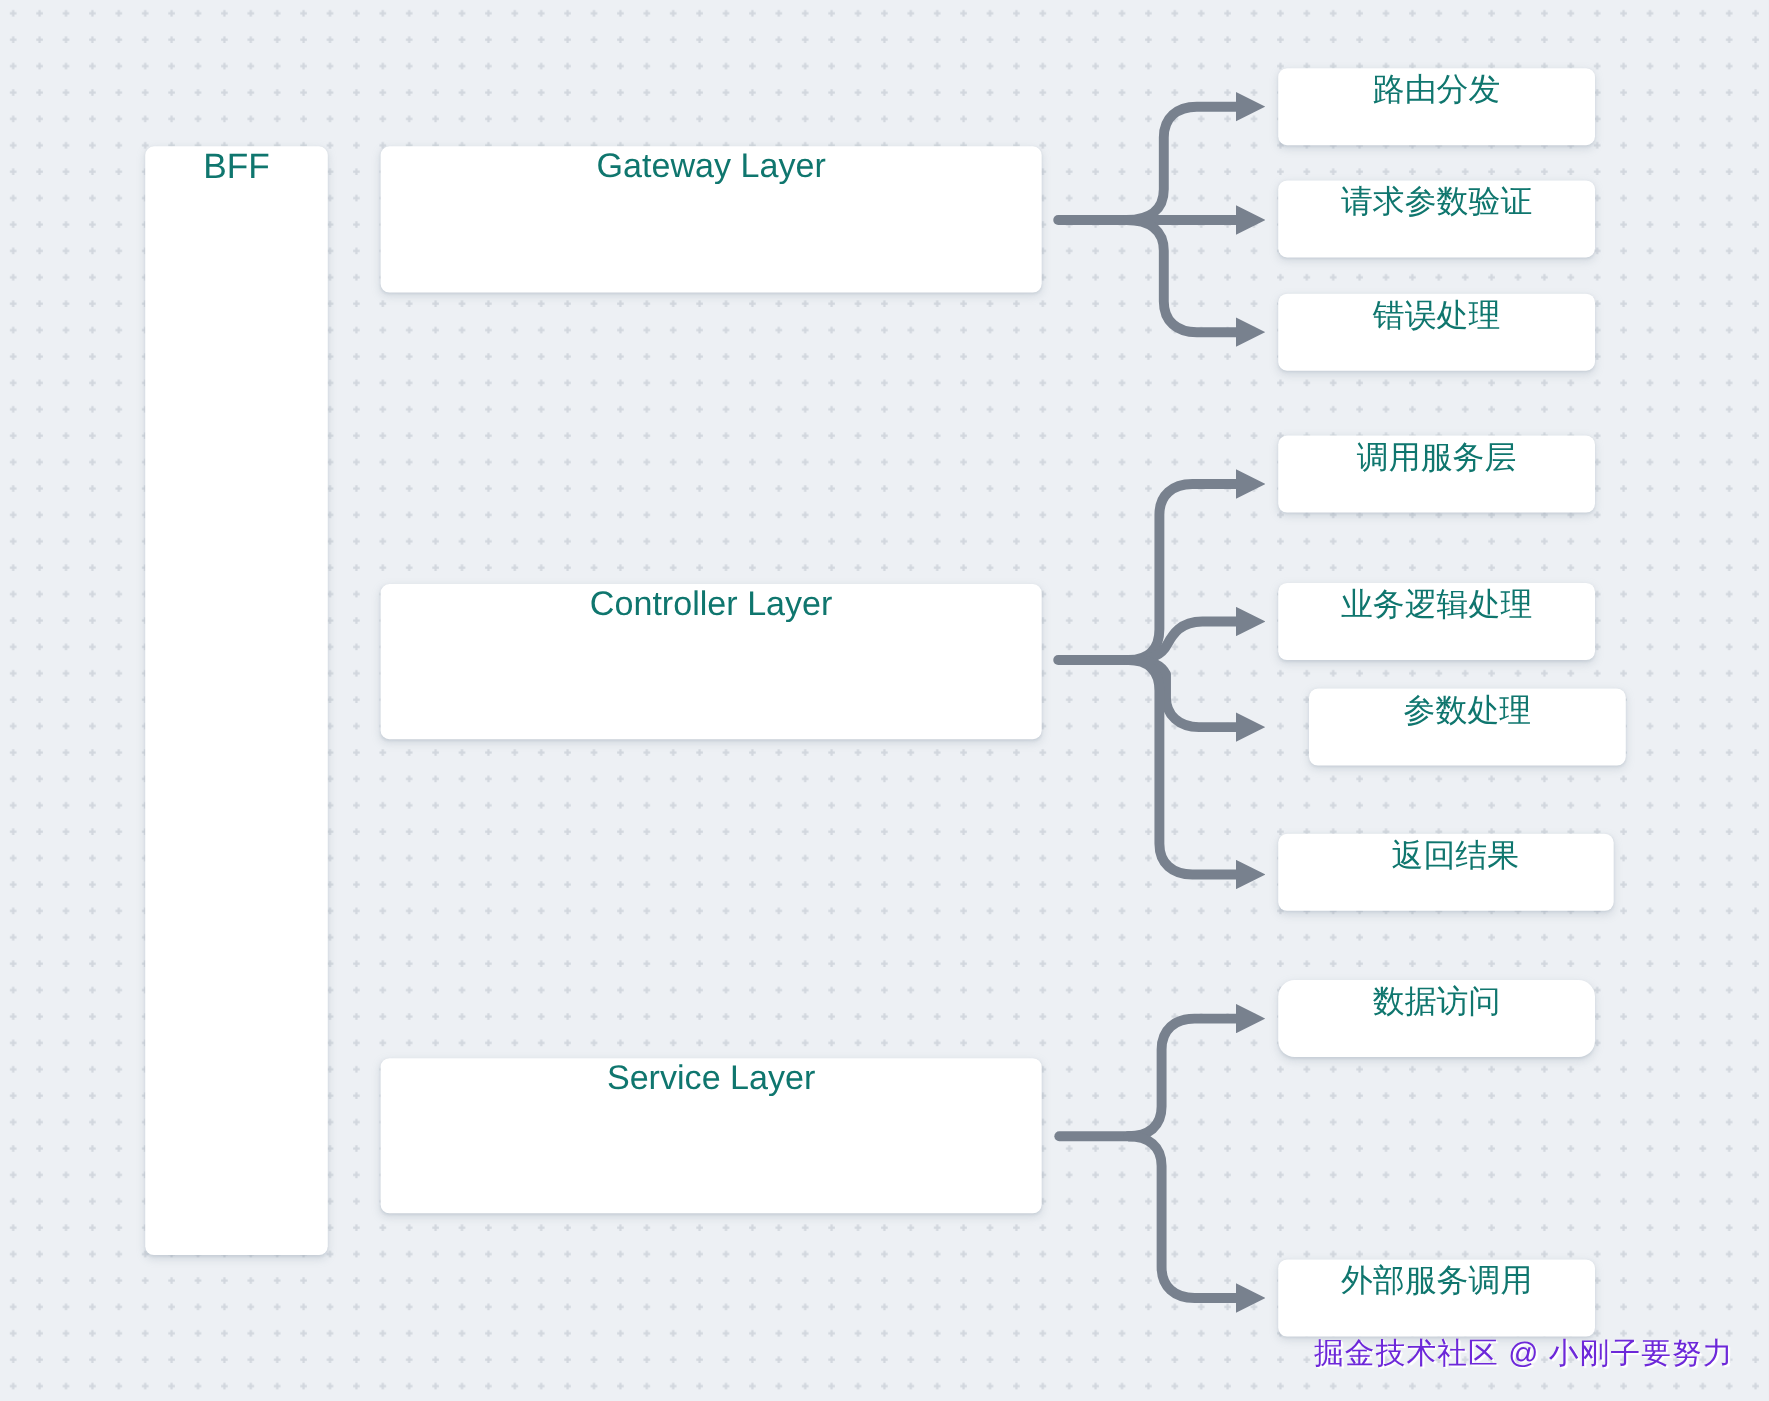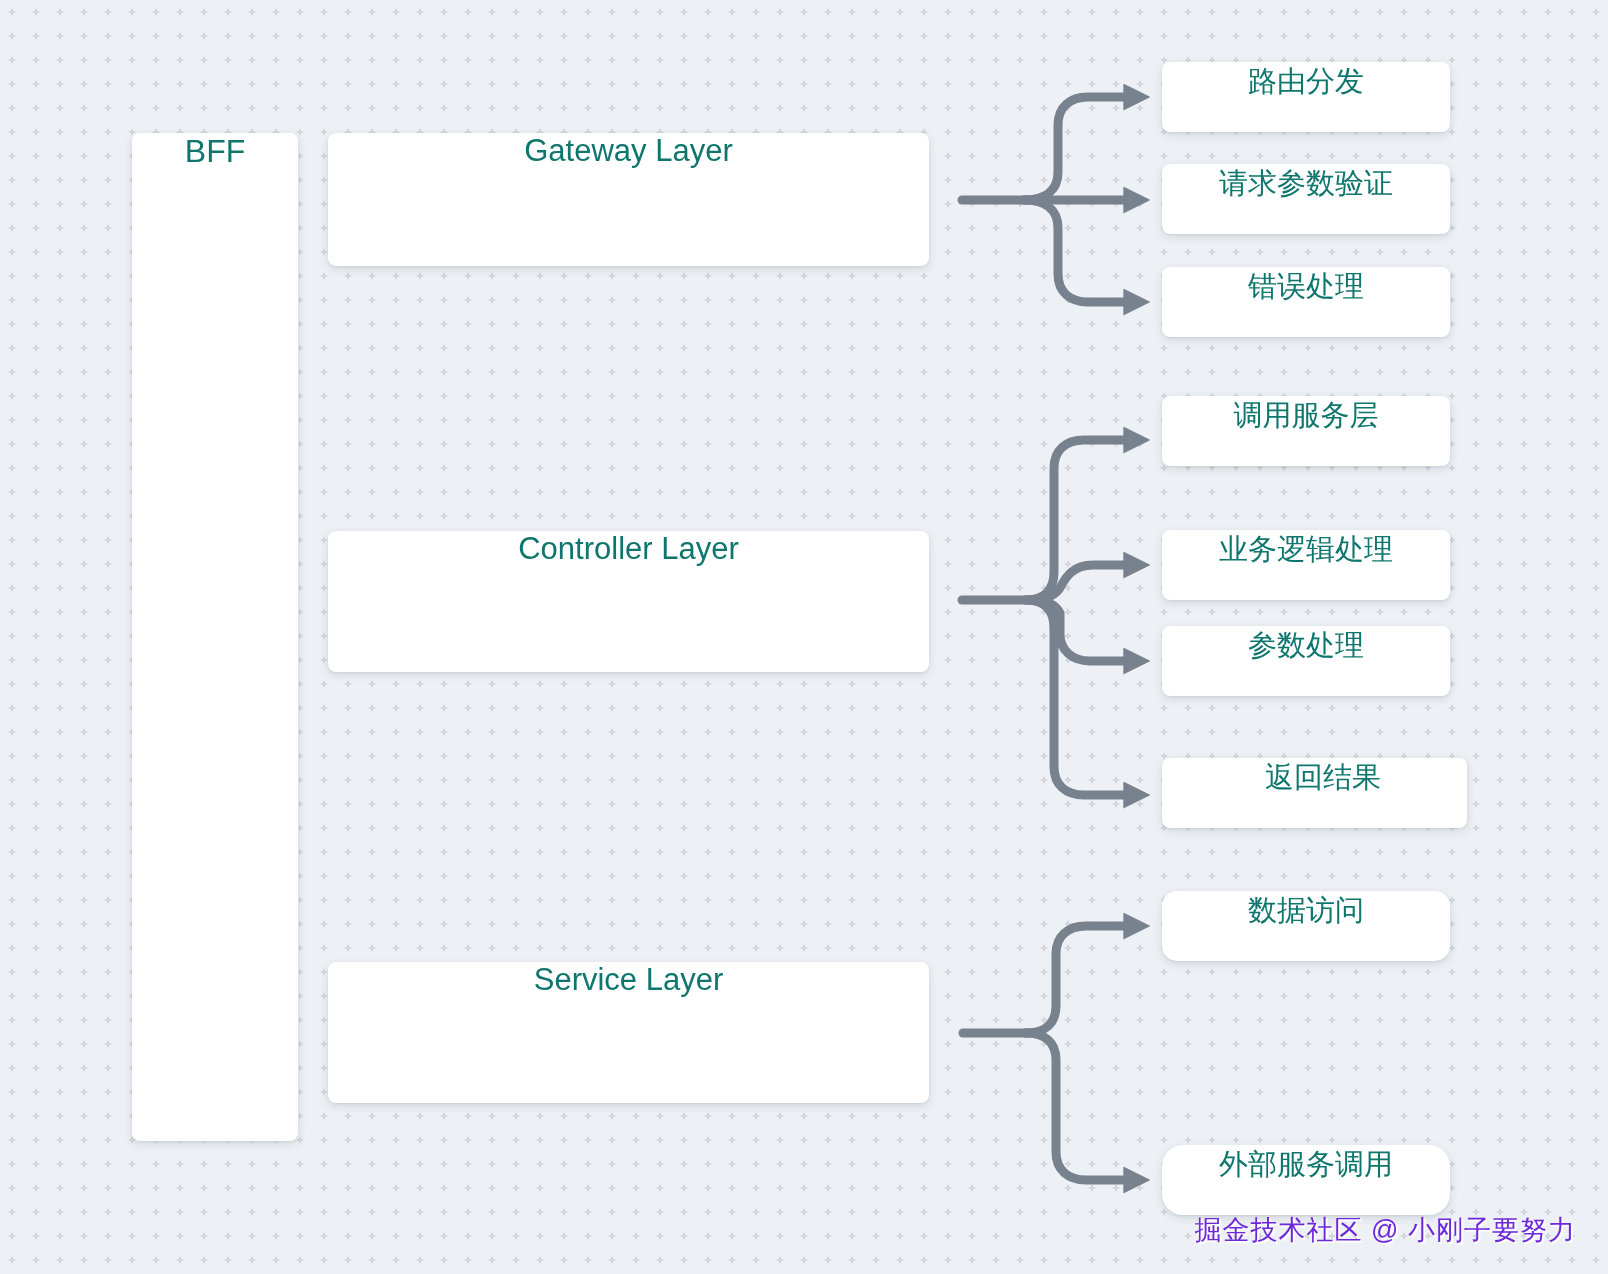--- a/index.html
+++ b/index.html
@@ -19,34 +19,34 @@
     display: flex;
     align-items: flex-start;
     justify-content: center;
     color: #0f766e;
     font-weight: 500;
     box-shadow: 0 3px 8px rgba(141, 153, 170, 0.28), 0 1px 2px rgba(141, 153, 170, 0.18);
     white-space: nowrap;
   }
   .box span { display: block; }
   .root-box   { left: 132px; top: 133px; width: 166px; height: 1008px; font-size: 32px; }
-  .layer-box  { left: 328px; width: 601px; font-size: 31px; }
+  .layer-box  { left: 346px; width: 601px; font-size: 31px; }
   .layer-gateway    { top: 133px; height: 133px; }
   .layer-controller { top: 531px; height: 141px; }
   .layer-service    { top: 962px; height: 141px; }
   .node { left: 1162px; width: 288px; height: 70px; font-size: 29px; }
   .node-r1 { top: 62px; }
   .node-r2 { top: 164px; }
   .node-r3 { top: 267px; }
   .node-r4 { top: 396px; }
   .node-r5 { top: 530px; }
-  .node-r6 { top: 626px; }
+  .node-r6 { top: 626px; margin-left: 28px; }
   .node-r7 { top: 758px; padding-left: 17px; }
   .node-r8 { top: 891px; border-radius: 15px; }
-  .node-r9 { top: 1145px; border-radius: 21px; }
+  .node-r9 { top: 1145px; }
   .watermark {
     position: absolute;
     right: 32px;
     top: 1212px;
     font-size: 27px;
     font-weight: 500;
     color: #6d28d9;
     text-shadow: 2px 2px 1px #ffffff, 1px 1px 0 #ffffff;
     letter-spacing: 1px;
     white-space: nowrap;

